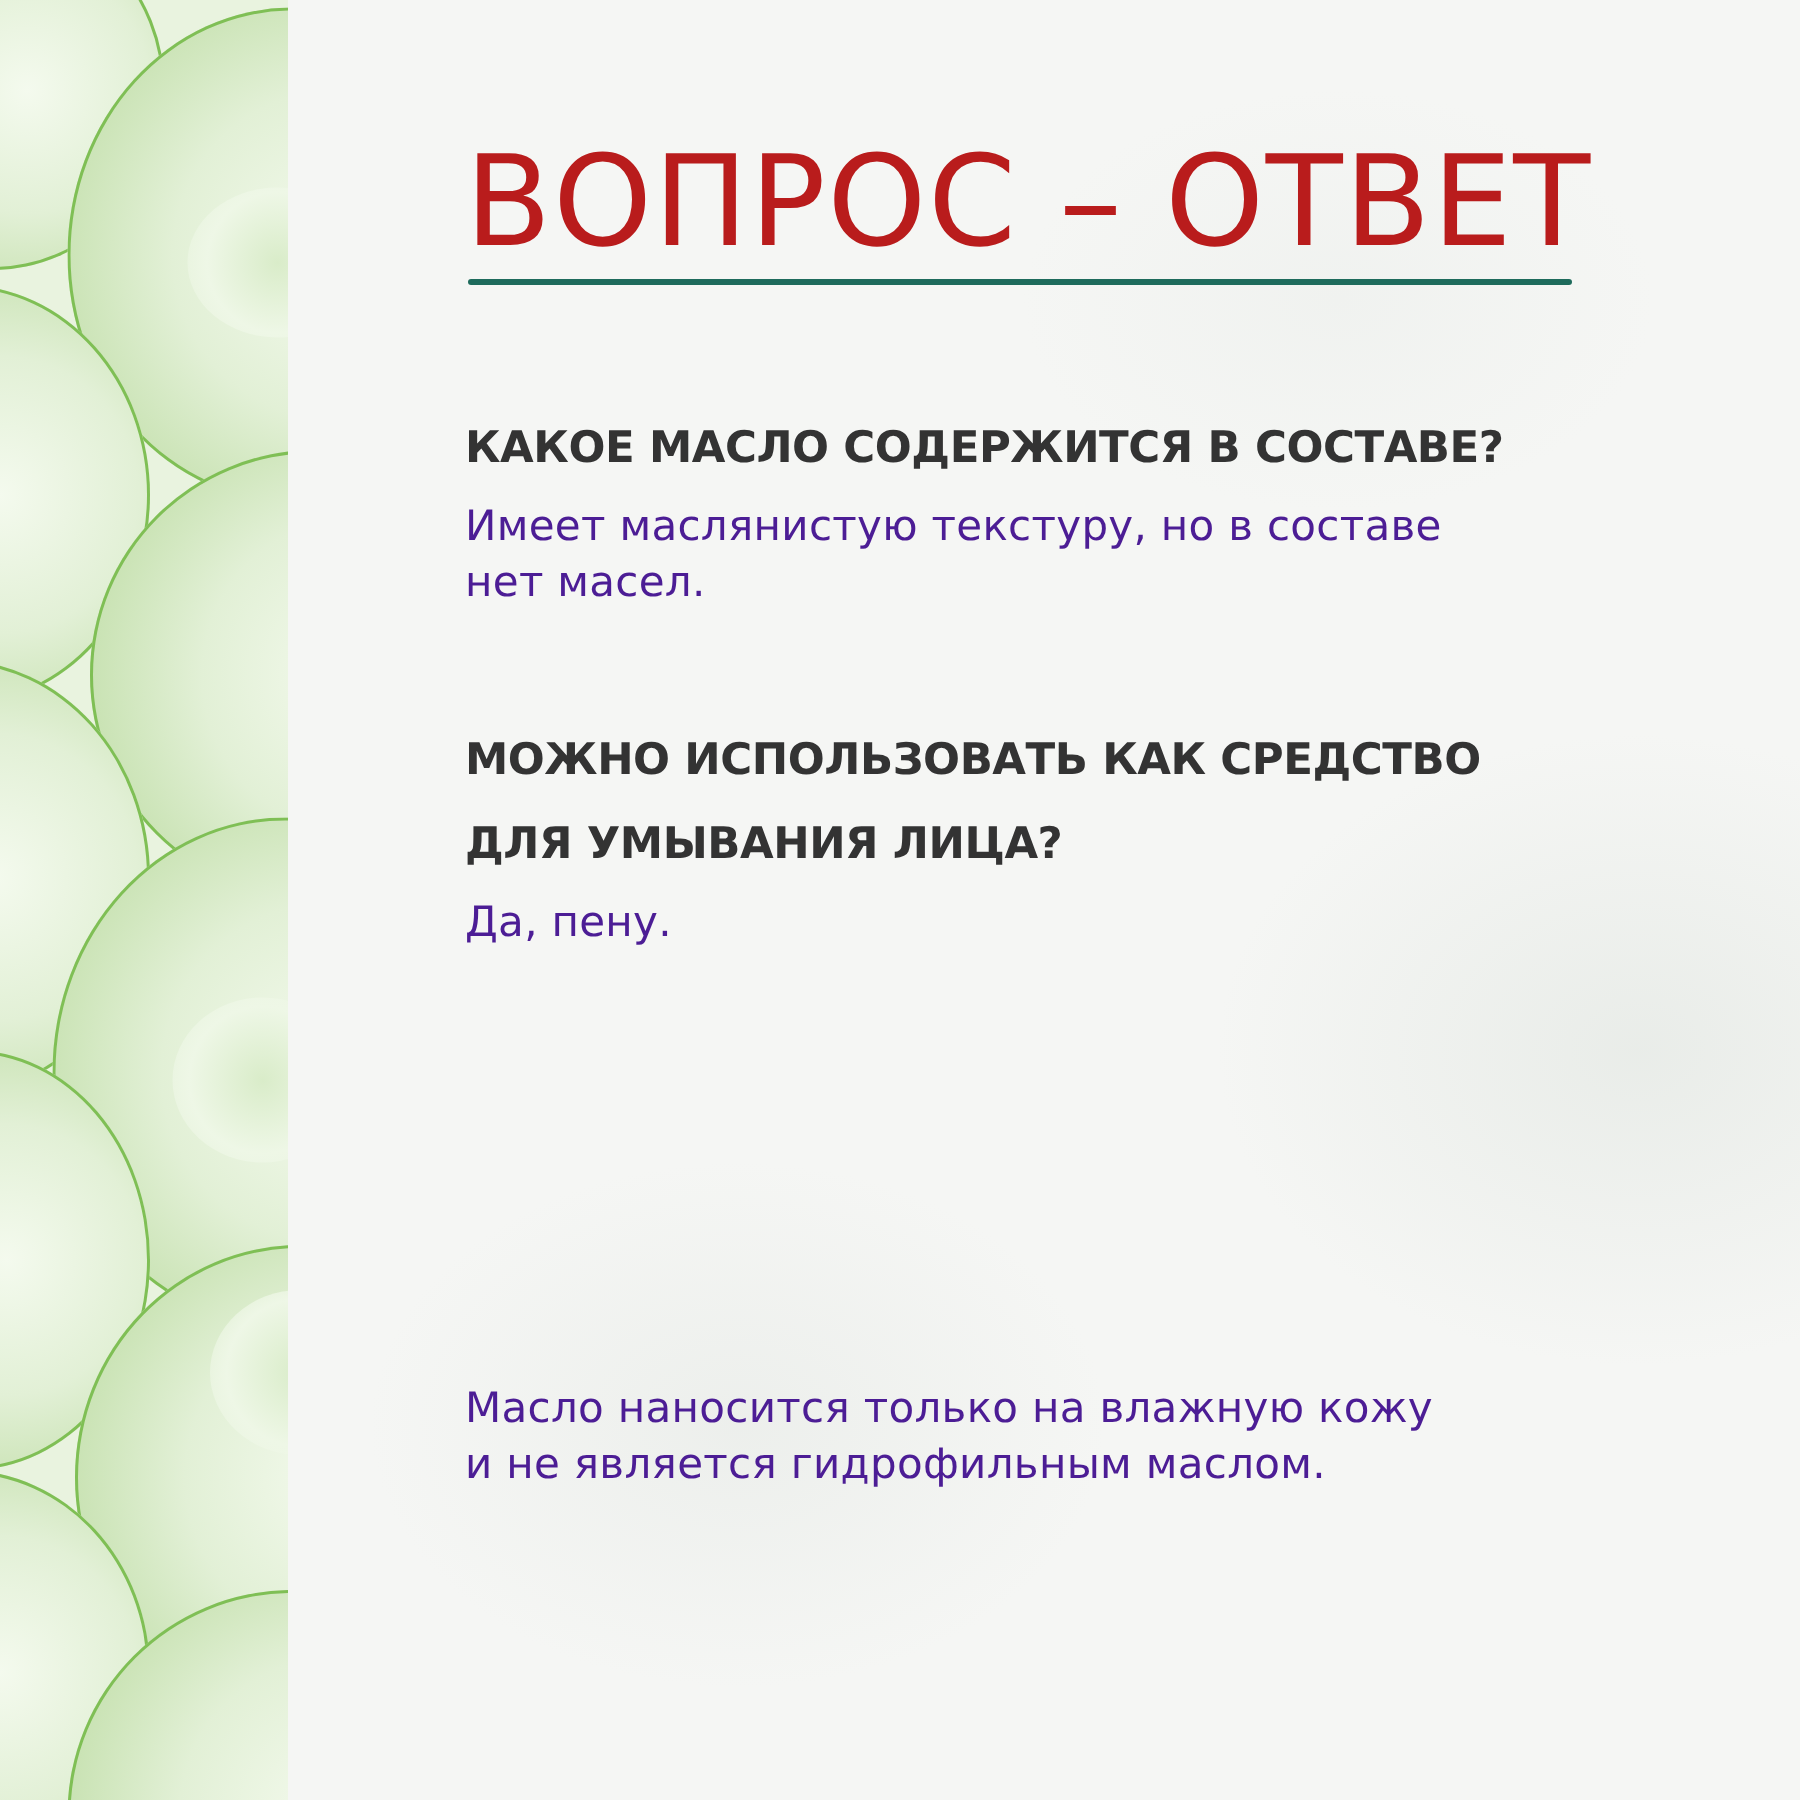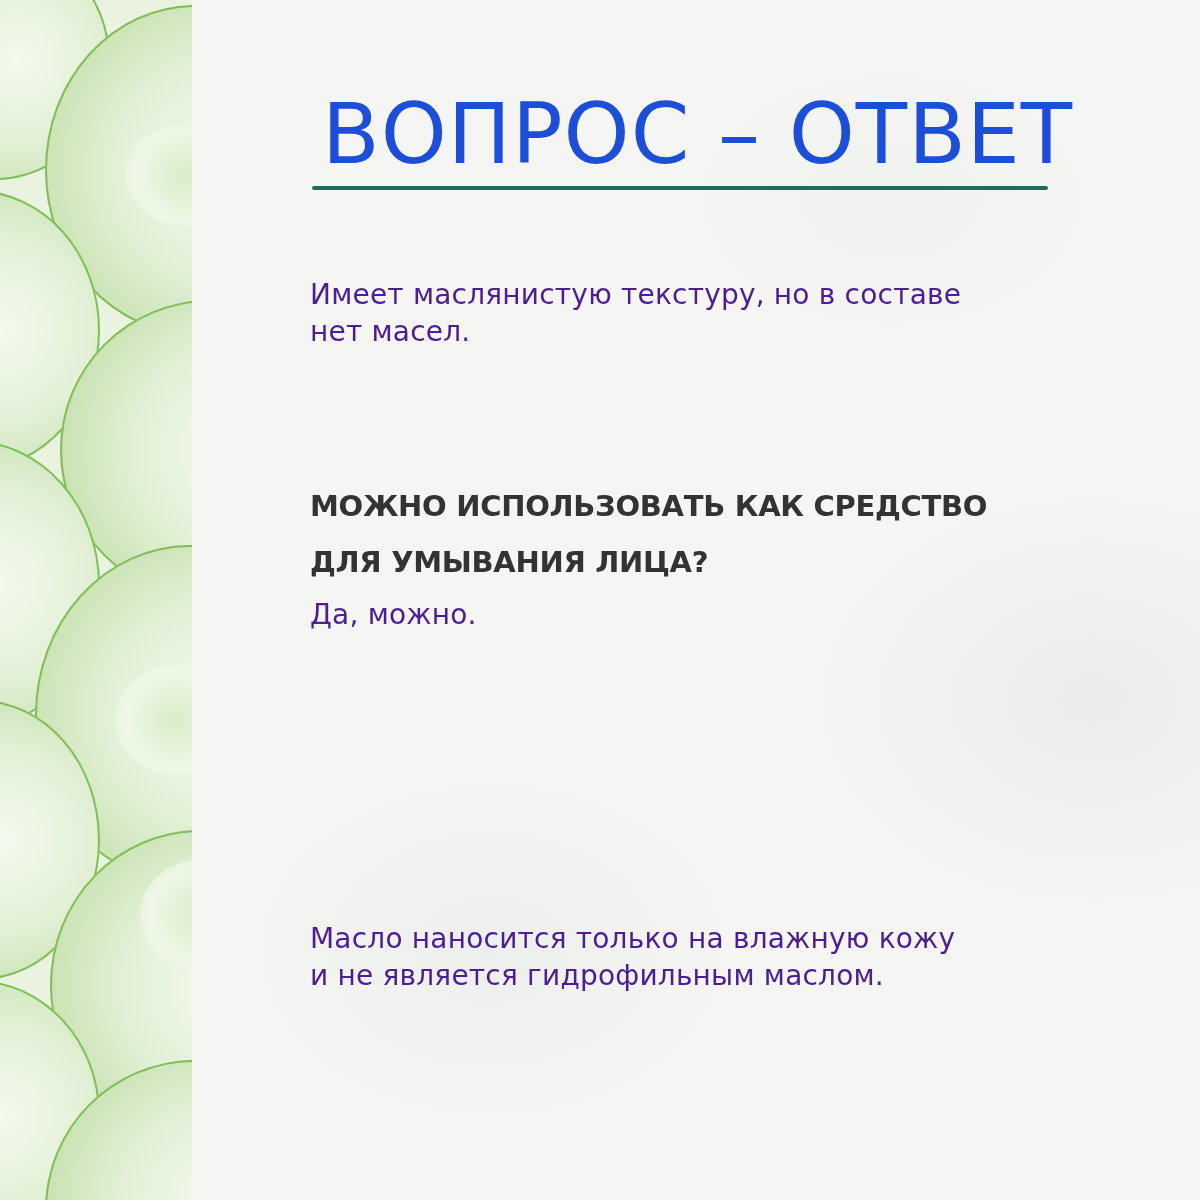--- a/index.html
+++ b/index.html
@@ -27,24 +27,24 @@
     }
     .slice .core {
       position: absolute; border-radius: 50%;
       background: radial-gradient(circle, #d9ecc9 0%, #eef7e6 60%, transparent 100%);
     }
     .content {
       position: absolute; left: 310px; top: 0; width: 760px;
       color: #333333;
     }
     .title {
-      position: absolute; top: 92px; left: 12px;
+      position: absolute; top: 92px; left: 0;
       font-family: "DejaVu Sans", sans-serif;
       font-size: 84px; font-weight: normal; letter-spacing: 1px;
-      color: #1d4ed8; white-space: nowrap; line-height: 1;
+      color: #b91c1c; white-space: nowrap; line-height: 1;
     }
     .title-rule {
       position: absolute; top: 186px; left: 2px; width: 736px; height: 4px;
       background: #1e6b5c; border-radius: 2px;
     }
     .qa { position: absolute; left: 0; width: 760px; }
     .q {
       font-family: "DejaVu Sans", sans-serif; font-weight: bold;
       font-size: 29px; line-height: 56px; color: #333333;
       white-space: pre-line; letter-spacing: -0.3px;
@@ -77,28 +77,29 @@
     </div>
   <div class="slice" style="left:-150px; top:980px; width:250px; height:270px;"></div>
   <div class="slice" style="left:45px; top:1060px; width:300px; height:300px;"></div>
 </div>
 
 <div class="content">
   <div class="title">ВОПРОС – ОТВЕТ</div>
   <div class="title-rule"></div>
 
   <div class="qa" style="top:270px;">
+    <div class="q">КАКОЕ МАСЛО СОДЕРЖИТСЯ В СОСТАВЕ?</div>
     <div class="a">Имеет маслянистую текстуру, но в составе
 нет масел.</div>
   </div>
 
   <div class="qa" style="top:478px;">
     <div class="q">МОЖНО ИСПОЛЬЗОВАТЬ КАК СРЕДСТВО
 ДЛЯ УМЫВАНИЯ ЛИЦА?</div>
-    <div class="a">Да, можно.</div>
+    <div class="a">Да, пену.</div>
   </div>
 
   <div class="qa" style="top:686px;">
   </div>
 
   <div class="qa" style="top:914px;">
     <div class="a">Масло наносится только на влажную кожу
 и не является гидрофильным маслом.</div>
   </div>
 </div>

